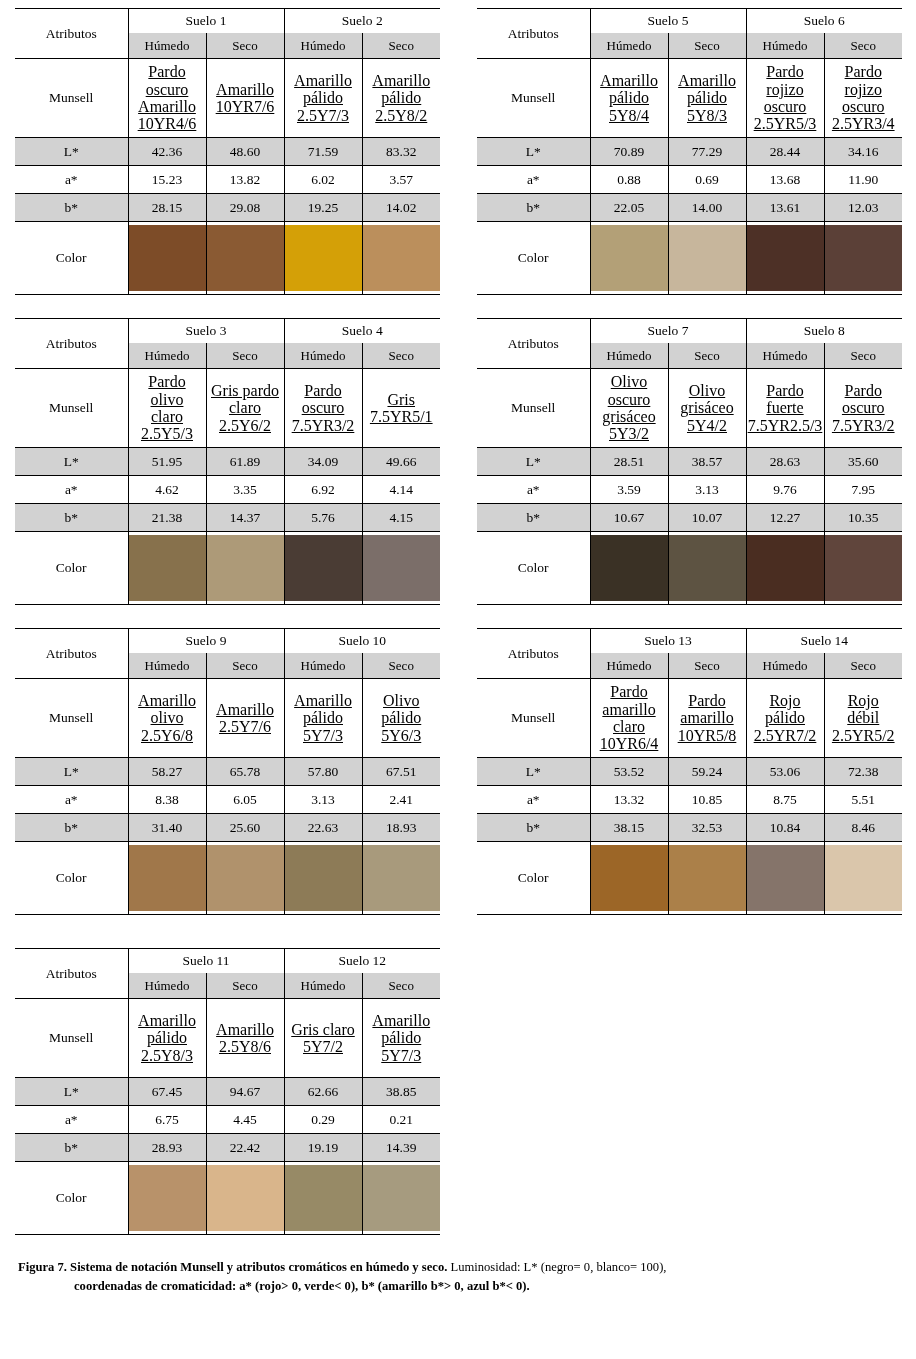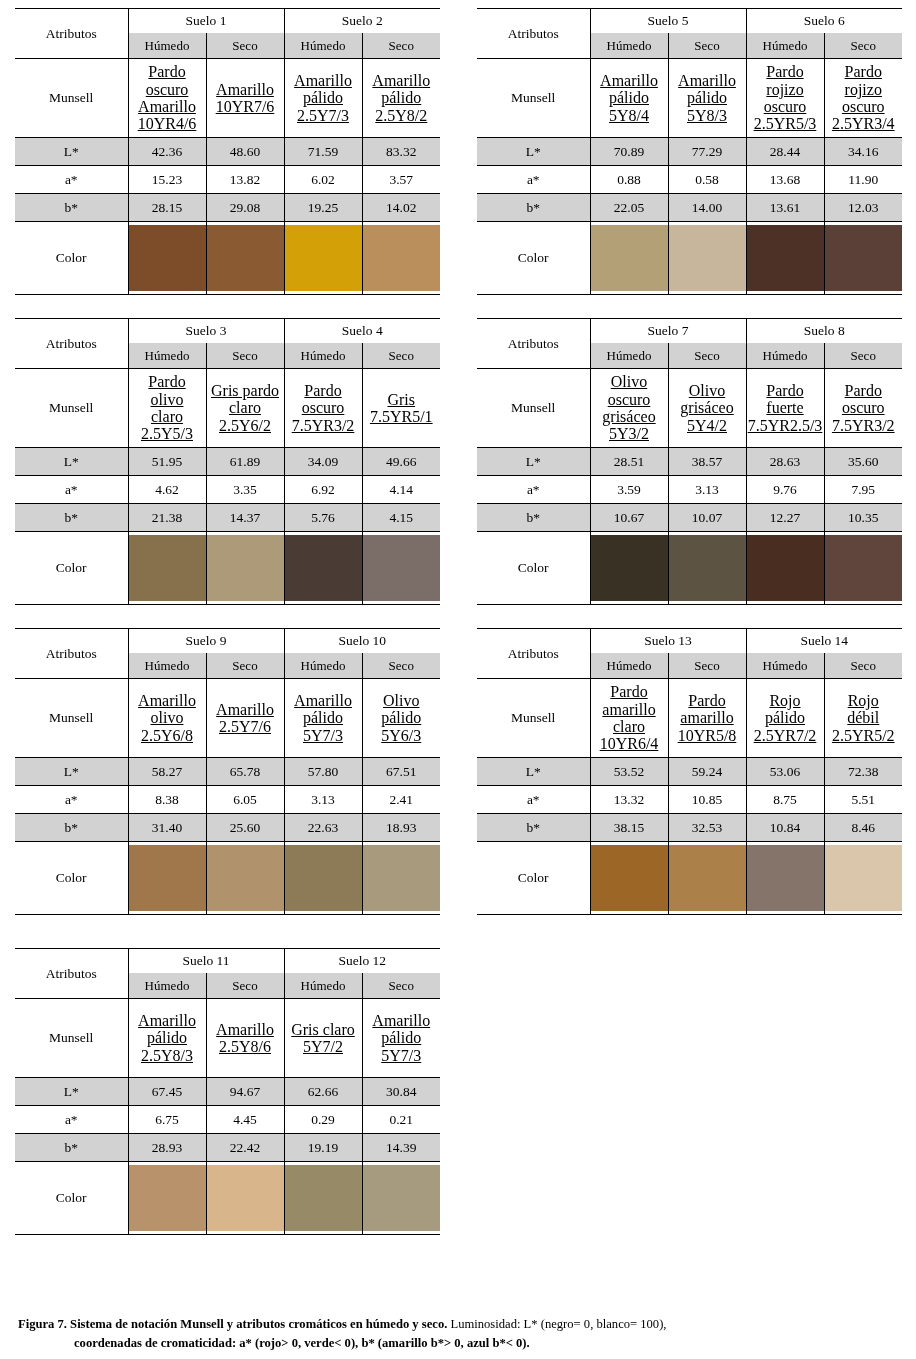--- a/index.html
+++ b/index.html
@@ -96,21 +96,21 @@
     box-sizing: border-box;
     height: 72px;
   }
 
   
   .sep-left { border-left: 1.4px solid #000 !important; }
 
   .caption {
     position: absolute;
     left: 18px;
-    top: 1316px;
+    top: 1259px;
     width: 884px;
     font-family: "Liberation Serif", serif;
     font-size: 12.6px;
     line-height: 1.33;
     color: #000;
   }
   .caption p { margin: 0 0 2px 0; }
   .caption b { font-weight: bold; }
   .cap-indent { padding-left: 56px; display: block; font-weight: bold; }
 </style>
@@ -217,21 +217,21 @@
             <tr>
               <td class="rowlabel cell-num b-bot-thin shade">L*</td>
               <td class="cell-num b-bot-thin b-left shade">70.89</td>
               <td class="cell-num b-bot-thin b-left shade">77.29</td>
               <td class="cell-num b-bot-thin b-left shade sep-left">28.44</td>
               <td class="cell-num b-bot-thin b-left shade">34.16</td>
             </tr>
             <tr>
               <td class="rowlabel cell-num b-bot-thin">a*</td>
               <td class="cell-num b-bot-thin b-left">0.88</td>
-              <td class="cell-num b-bot-thin b-left">0.58</td>
+              <td class="cell-num b-bot-thin b-left">0.69</td>
               <td class="cell-num b-bot-thin b-left sep-left">13.68</td>
               <td class="cell-num b-bot-thin b-left">11.90</td>
             </tr>
             <tr>
               <td class="rowlabel cell-num b-bot-thin shade">b*</td>
               <td class="cell-num b-bot-thin b-left shade">22.05</td>
               <td class="cell-num b-bot-thin b-left shade">14.00</td>
               <td class="cell-num b-bot-thin b-left shade sep-left">13.61</td>
               <td class="cell-num b-bot-thin b-left shade">12.03</td>
             </tr>
@@ -547,21 +547,21 @@
               <td class="cell-munsell b-bot-thin b-left">Amarillo<br>pálido<br>2.5Y8/3</td>
               <td class="cell-munsell b-bot-thin b-left">Amarillo<br>2.5Y8/6</td>
               <td class="cell-munsell b-bot-thin b-left sep-left">Gris claro<br>5Y7/2</td>
               <td class="cell-munsell b-bot-thin b-left">Amarillo<br>pálido<br>5Y7/3</td>
             </tr>
             <tr>
               <td class="rowlabel cell-num b-bot-thin shade">L*</td>
               <td class="cell-num b-bot-thin b-left shade">67.45</td>
               <td class="cell-num b-bot-thin b-left shade">94.67</td>
               <td class="cell-num b-bot-thin b-left shade sep-left">62.66</td>
-              <td class="cell-num b-bot-thin b-left shade">30.84</td>
+              <td class="cell-num b-bot-thin b-left shade">38.85</td>
             </tr>
             <tr>
               <td class="rowlabel cell-num b-bot-thin">a*</td>
               <td class="cell-num b-bot-thin b-left">6.75</td>
               <td class="cell-num b-bot-thin b-left">4.45</td>
               <td class="cell-num b-bot-thin b-left sep-left">0.29</td>
               <td class="cell-num b-bot-thin b-left">0.21</td>
             </tr>
             <tr>
               <td class="rowlabel cell-num b-bot-thin shade">b*</td>

